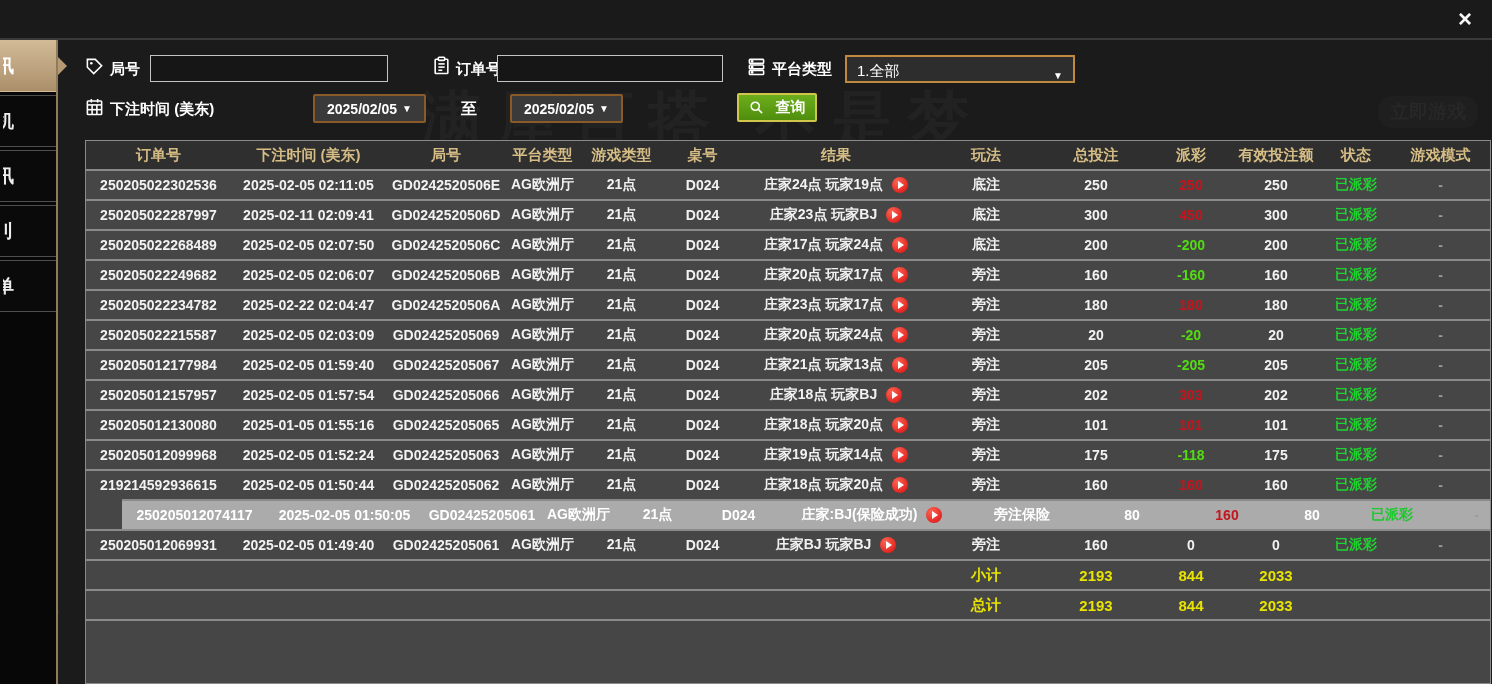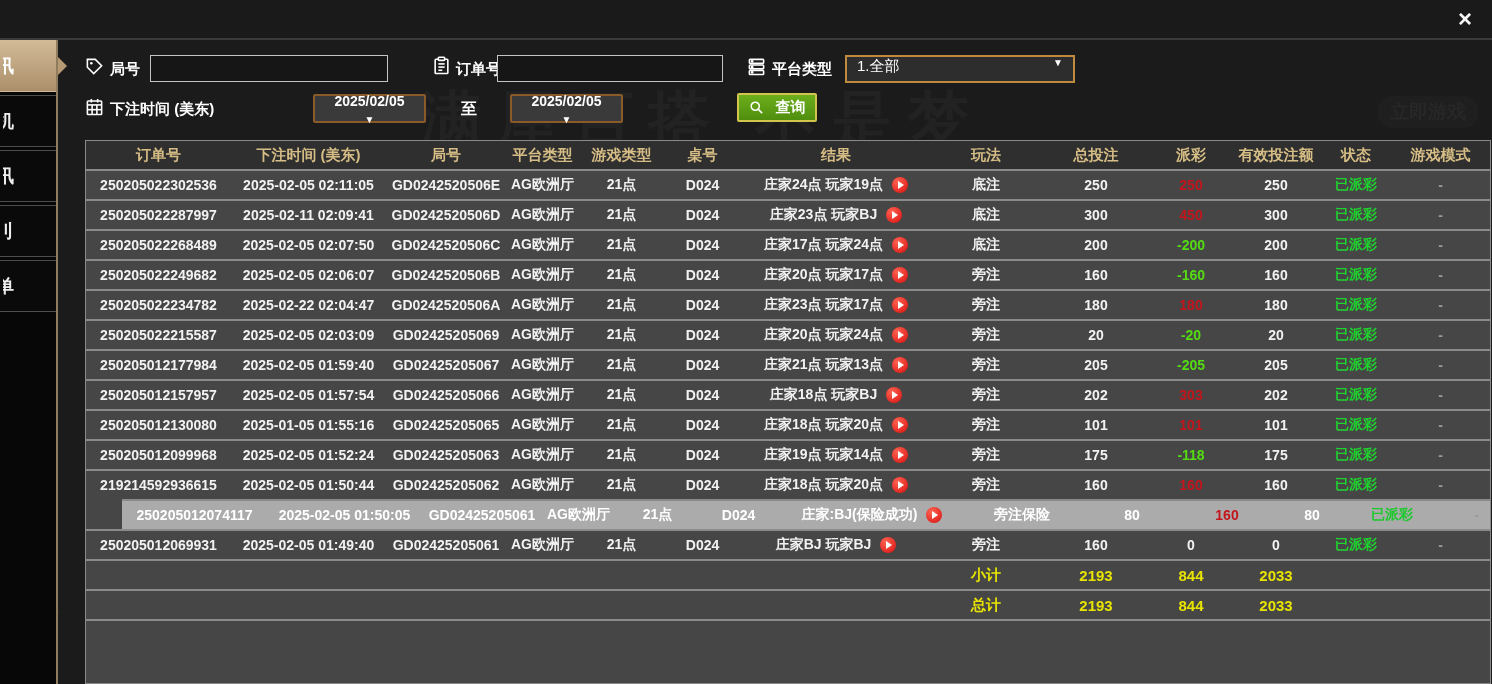--- a/index.html
+++ b/index.html
@@ -25,23 +25,23 @@
   .tab { position:relative; width:56px; height:52px; margin-bottom:3px; background:#0a0a0a; border-top:1px solid #4e4e4e; border-bottom:1px solid #4e4e4e; color:#ededed; font-size:18px; font-weight:bold; display:flex; align-items:center; padding-left:3px; cursor:pointer; overflow:visible; }
   .tab .tab-label{ display:inline-block; text-indent:-7px; white-space:nowrap; overflow:hidden; width:100%; }
   .tab.active { background:linear-gradient(#d2ba97,#ab8f6a); border-color:#d2ba97; color:#fff; z-index:6; }
   .tab.active::after { content:''; position:absolute; right:-11px; top:50%; margin-top:-11px; border-left:11px solid #b69a74; border-top:11px solid transparent; border-bottom:11px solid transparent; }
 
   
   .flabel { position:absolute; color:#ffffff; font-size:15px; font-weight:bold; z-index:3; white-space:nowrap; }
   .ficon { position:absolute; width:19px; height:19px; z-index:3; }
   .ficon svg { width:100%; height:100%; }
   .txt-input { position:absolute; background:#161616; border:1px solid #c4c4c4; height:27px; color:#fff; font-size:14px; padding:0 6px; z-index:3; }
-  .date-dd { position:absolute; width:113px; height:29px; background:#3a3a3a; border:2px solid #8a5a28; border-radius:2px; color:#fff; font-size:14px; font-weight:bold; display:flex; align-items:center; justify-content:center; gap:5px; cursor:pointer; z-index:3;flex-direction:column; }
+  .date-dd { position:absolute; width:113px; height:29px; background:#3a3a3a; border:2px solid #8a5a28; border-radius:2px; color:#fff; font-size:14px; font-weight:bold; display:flex; align-items:center; justify-content:center; gap:5px; cursor:pointer; z-index:3; }
   .dd-arrow { font-size:10px; color:#fff; }
-  .plat-dd { position:absolute; left:845px; top:55px; width:230px; height:28px; background:#2d2d2d; border:2px solid #c08a3e; color:#fff; font-size:15px; display:flex; align-items:flex-start; justify-content:space-between; padding:0 10px; cursor:pointer; z-index:3; }
+  .plat-dd { position:absolute; left:845px; top:55px; width:230px; height:28px; background:#2d2d2d; border:2px solid #c08a3e; color:#fff; font-size:15px; display:flex; align-items:flex-end; justify-content:space-between; padding:0 10px; cursor:pointer; z-index:3; }
   .to-label { position:absolute; left:461px; top:99px; color:#fff; font-size:16px; font-weight:bold; z-index:3; }
   .query-btn { position:absolute; left:737px; top:93px; width:80px; height:29px; background:linear-gradient(#6cae1c,#4f8e0e); border:2px solid #d2c54e; border-radius:2px; color:#fff; font-size:15px; font-weight:bold; display:flex; align-items:center; justify-content:center; gap:12px; cursor:pointer; z-index:3; }
   .query-btn svg { width:15px; height:15px; }
 
   
   .table-panel { position:absolute; left:85px; top:140px; width:1406px; height:544px; border:1px solid #8a8a8a; display:flex; flex-direction:column; background:#464646; z-index:2; }
   .thead { display:flex; height:28px; background:#2f2f2f; align-items:center; flex:none; }
   .hc { color:#d6bd85; font-size:15px; font-weight:bold; }
   .trow { display:flex; height:30px; background:#464646; border-top:2px solid #8a8a8a; align-items:center; flex:none; cursor:pointer; }
   .trow .c { color:#f2f2f2; font-size:14px; font-weight:bold; }

